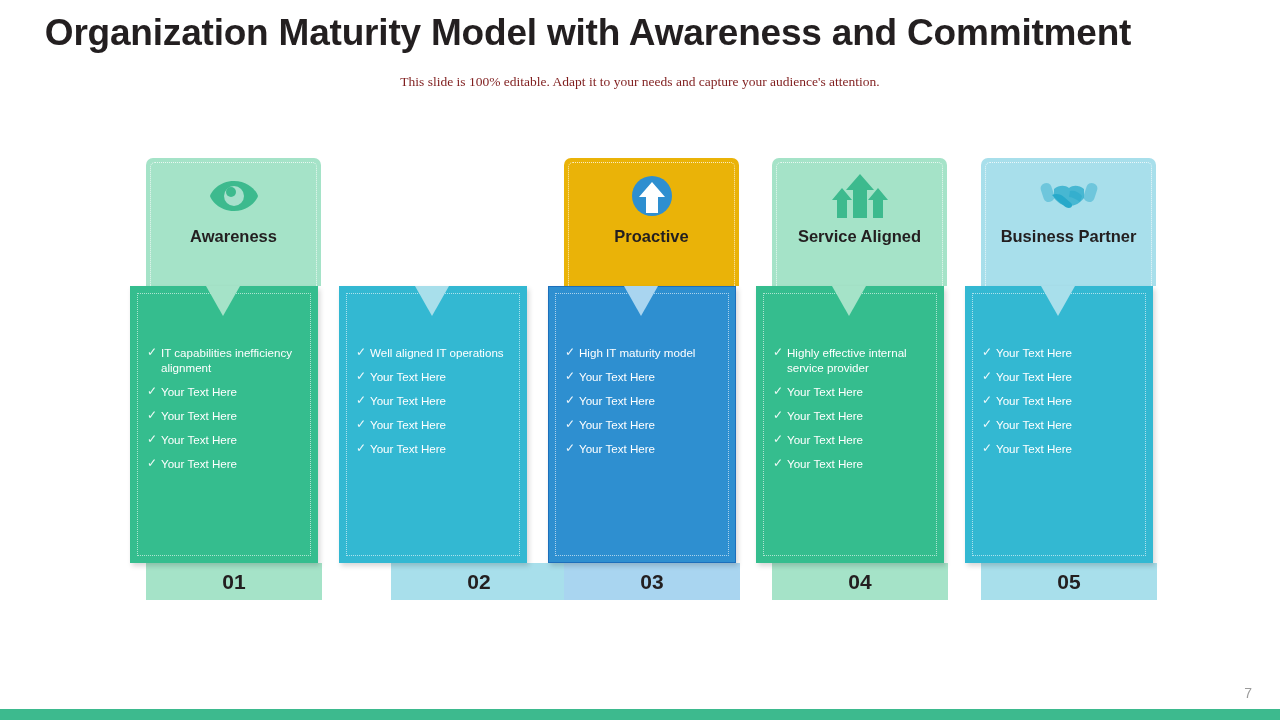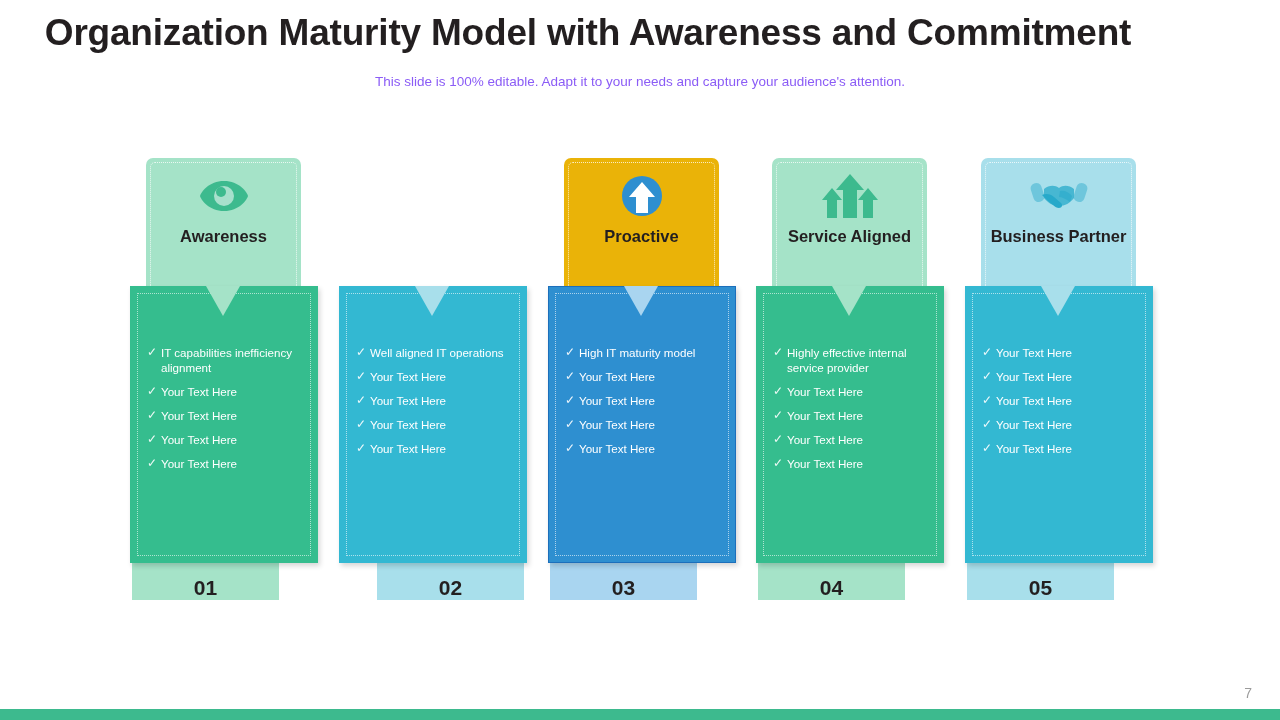--- a/index.html
+++ b/index.html
@@ -51,21 +51,21 @@
     top: 0;
     width: 230px;
     height: 720px;
   }
 
   
   .head-card {
     position: absolute;
     top: 158px;
     left: 18px;
-    width: 155px;
+    width: 175px;
     height: 128px;
     border-radius: 7px 7px 0 0;
     box-sizing: border-box;
     padding-top: 0;
   }
   .head-card .inner-dash {
     position: absolute;
     left: 4px;
     top: 4px;
     right: 4px;
@@ -149,25 +149,25 @@
     flex: 1 1 auto;
     font-size: 11.6px;
     line-height: 15px;
     color: #ffffff;
   }
 
   
   .foot-band {
     position: absolute;
     top: 563px;
-    left: 4px;
-    width: 147px;
+    left: 18px;
+    width: 176px;
     height: 37px;
     display: flex;
-    align-items: flex-end;
+    align-items: center;
     justify-content: center;
   }
   .foot-num {
     font-size: 21px;
     font-weight: bold;
     color: #231f20;
   }
 
   
   #bottom-bar {
@@ -183,21 +183,21 @@
     right: 28px;
     bottom: 19px;
     font-size: 14px;
     color: #9b9b9b;
   }
 </style>
 </head>
 <body>
 
 <div id="slide-title" style="color: rgb(35, 31, 32);">Organization Maturity Model with Awareness and Commitment</div>
-<div id="slide-subtitle" style="color: #8b5cf6;">This slide is 100% editable. Adapt it to your needs and capture your audience's attention.</div>
+<div id="slide-subtitle" style="color: #7f1d1d; font-family: Liberation Serif, serif;">This slide is 100% editable. Adapt it to your needs and capture your audience's attention.</div>
 
 <div id="columns">
     <div class="column" style="left: 128px;">
       <div class="head-card" style="background: rgb(165, 227, 200);">
         <div class="inner-dash"></div>
         <div class="head-icon">
           <svg width="50" height="34" viewBox="0 0 50 34">
             <path d="M25 2 C40 2 48 13 49 17 C48 21 40 32 25 32 C10 32 2 21 1 17 C2 13 10 2 25 2 Z" fill="#3dba8e"></path>
             <circle cx="25" cy="17" r="10" fill="#ffffff" opacity="0.55"></circle>
             <circle cx="22" cy="13" r="5" fill="#3dba8e"></circle>

